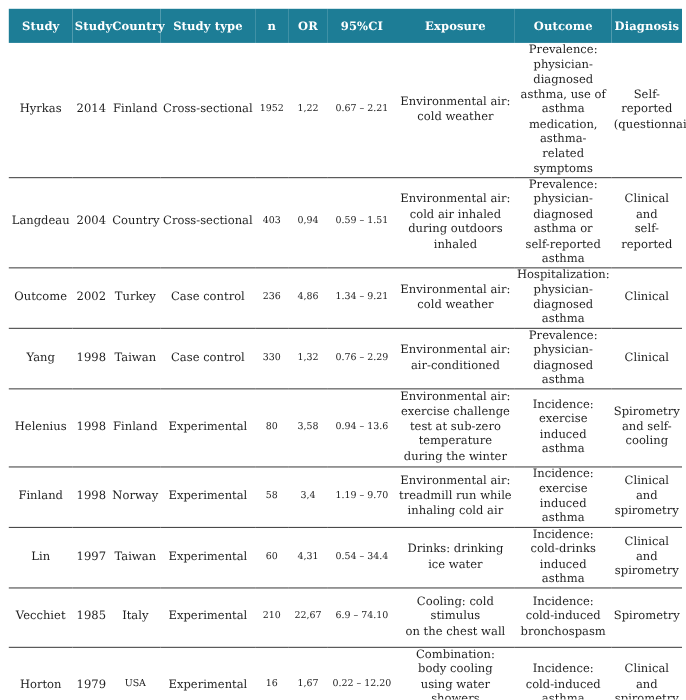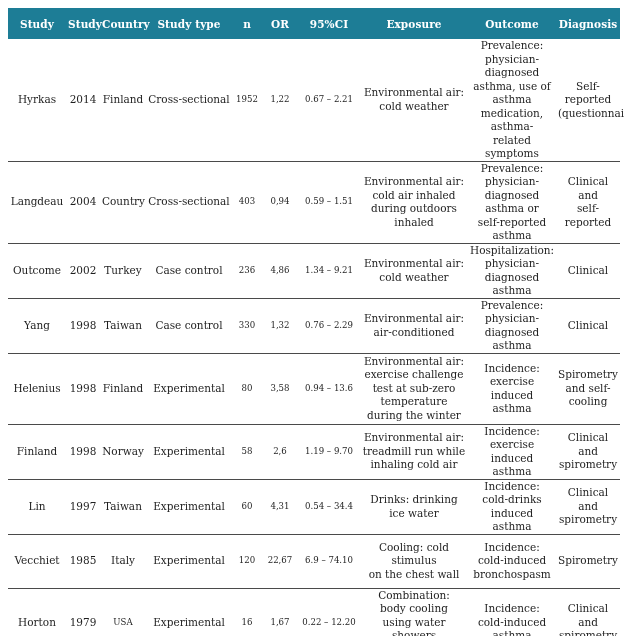--- a/index.html
+++ b/index.html
@@ -163,21 +163,21 @@
           <span class="line">and self-</span>
           <span class="line">cooling</span>
         </td>
       </tr>
       <tr style="height: 55px;">
         <td class="">Finland</td>
         <td class="nowrap">1998</td>
         <td class="nowrap">Norway</td>
         <td class="nowrap">Experimental</td>
         <td class="nowrap small">58</td>
-        <td class="nowrap small">2,6</td>
+        <td class="nowrap small">3,4</td>
         <td class="nowrap small">1.19 – 9.70</td>
         <td class="multi">
           <span class="line">Environmental air:</span>
           <span class="line">treadmill run while</span>
           <span class="line">inhaling cold air</span>
         </td>
         <td class="multi">
           <span class="line">Incidence: exercise</span>
           <span class="line">induced asthma</span>
         </td>
@@ -205,21 +205,21 @@
         <td class="multi">
           <span class="line">Clinical and</span>
           <span class="line">spirometry</span>
         </td>
       </tr>
       <tr style="height: 54px;">
         <td class="">Vecchiet</td>
         <td class="nowrap">1985</td>
         <td class="nowrap">Italy</td>
         <td class="nowrap">Experimental</td>
-        <td class="nowrap small">120</td>
+        <td class="nowrap small">210</td>
         <td class="nowrap small">22,67</td>
         <td class="nowrap small">6.9 – 74.10</td>
         <td class="multi">
           <span class="line">Cooling: cold</span>
           <span class="line">stimulus</span>
           <span class="line">on the chest wall</span>
         </td>
         <td class="multi">
           <span class="line">Incidence: cold-induced</span>
           <span class="line">bronchospasm</span>

